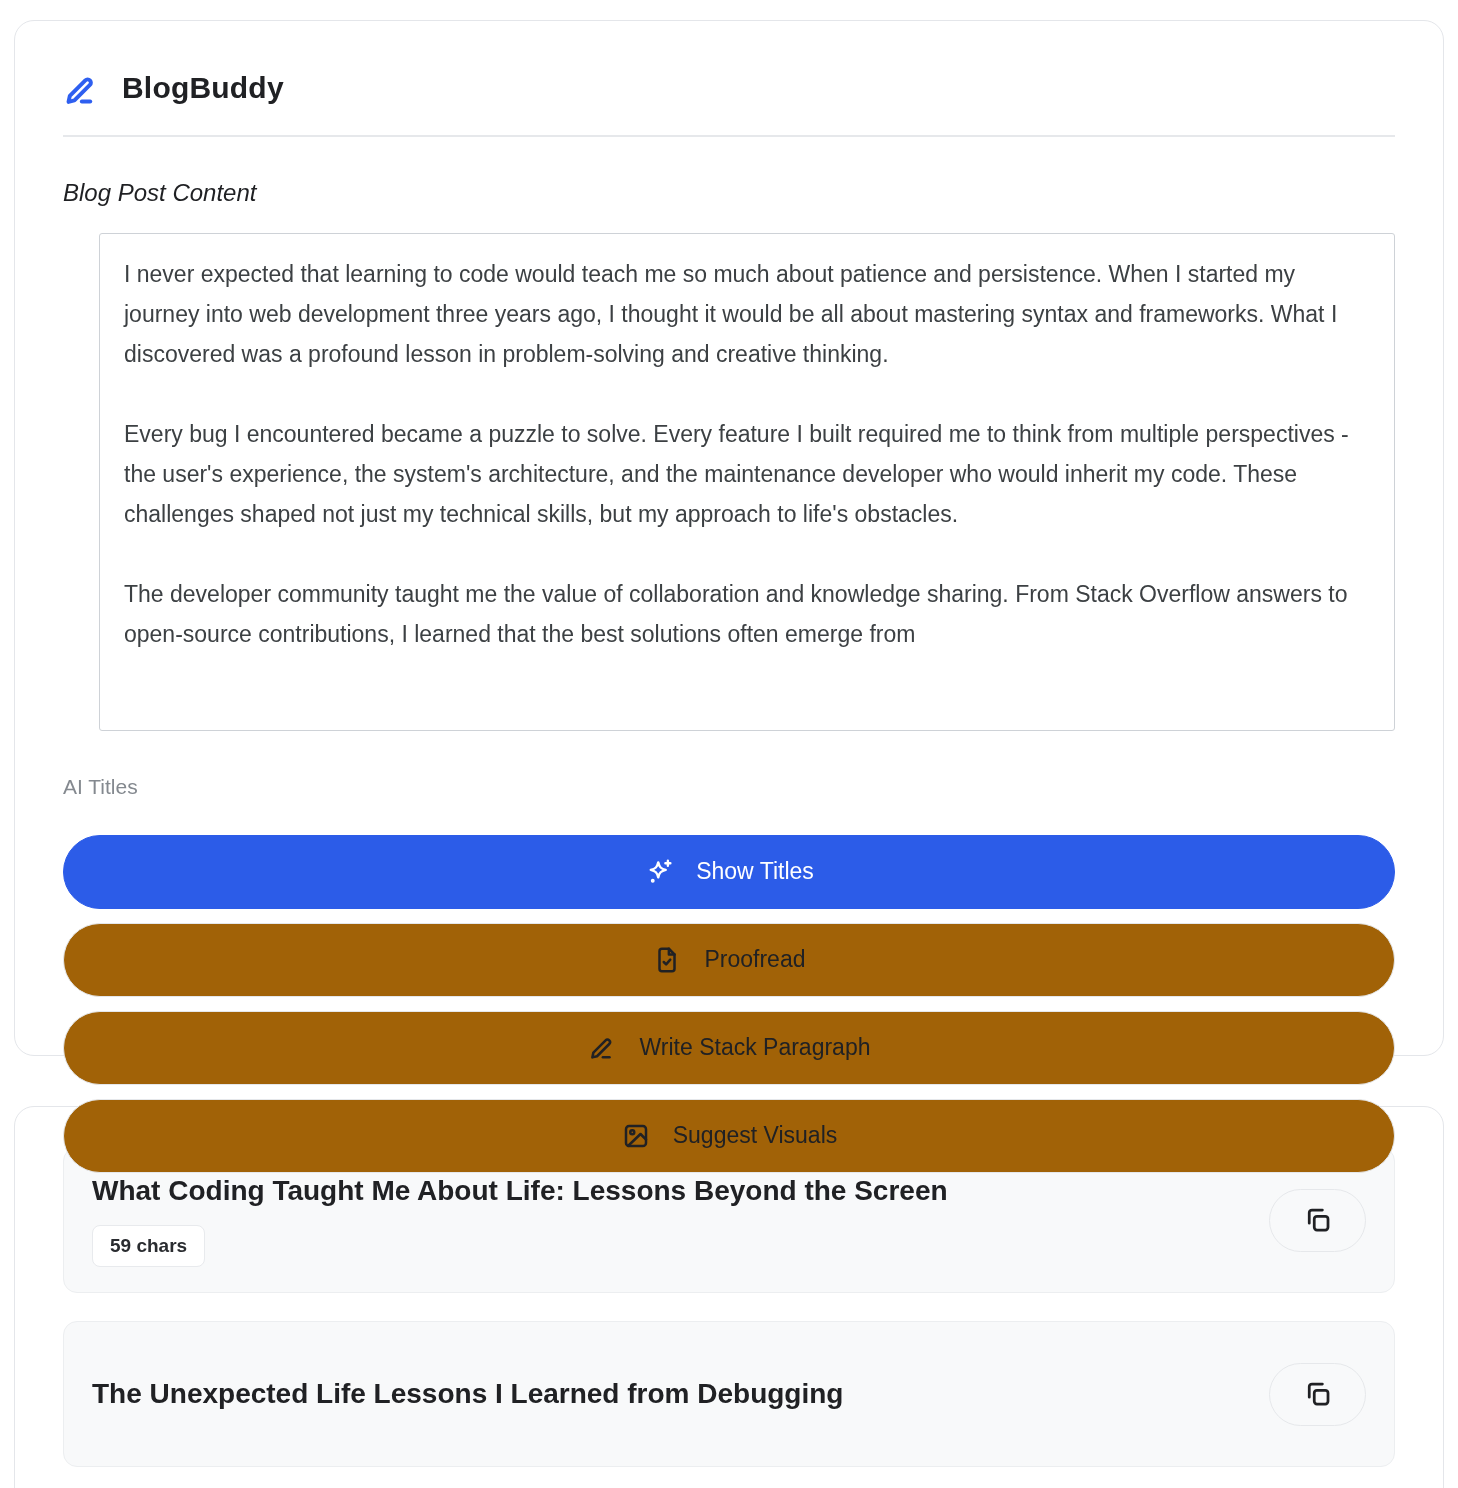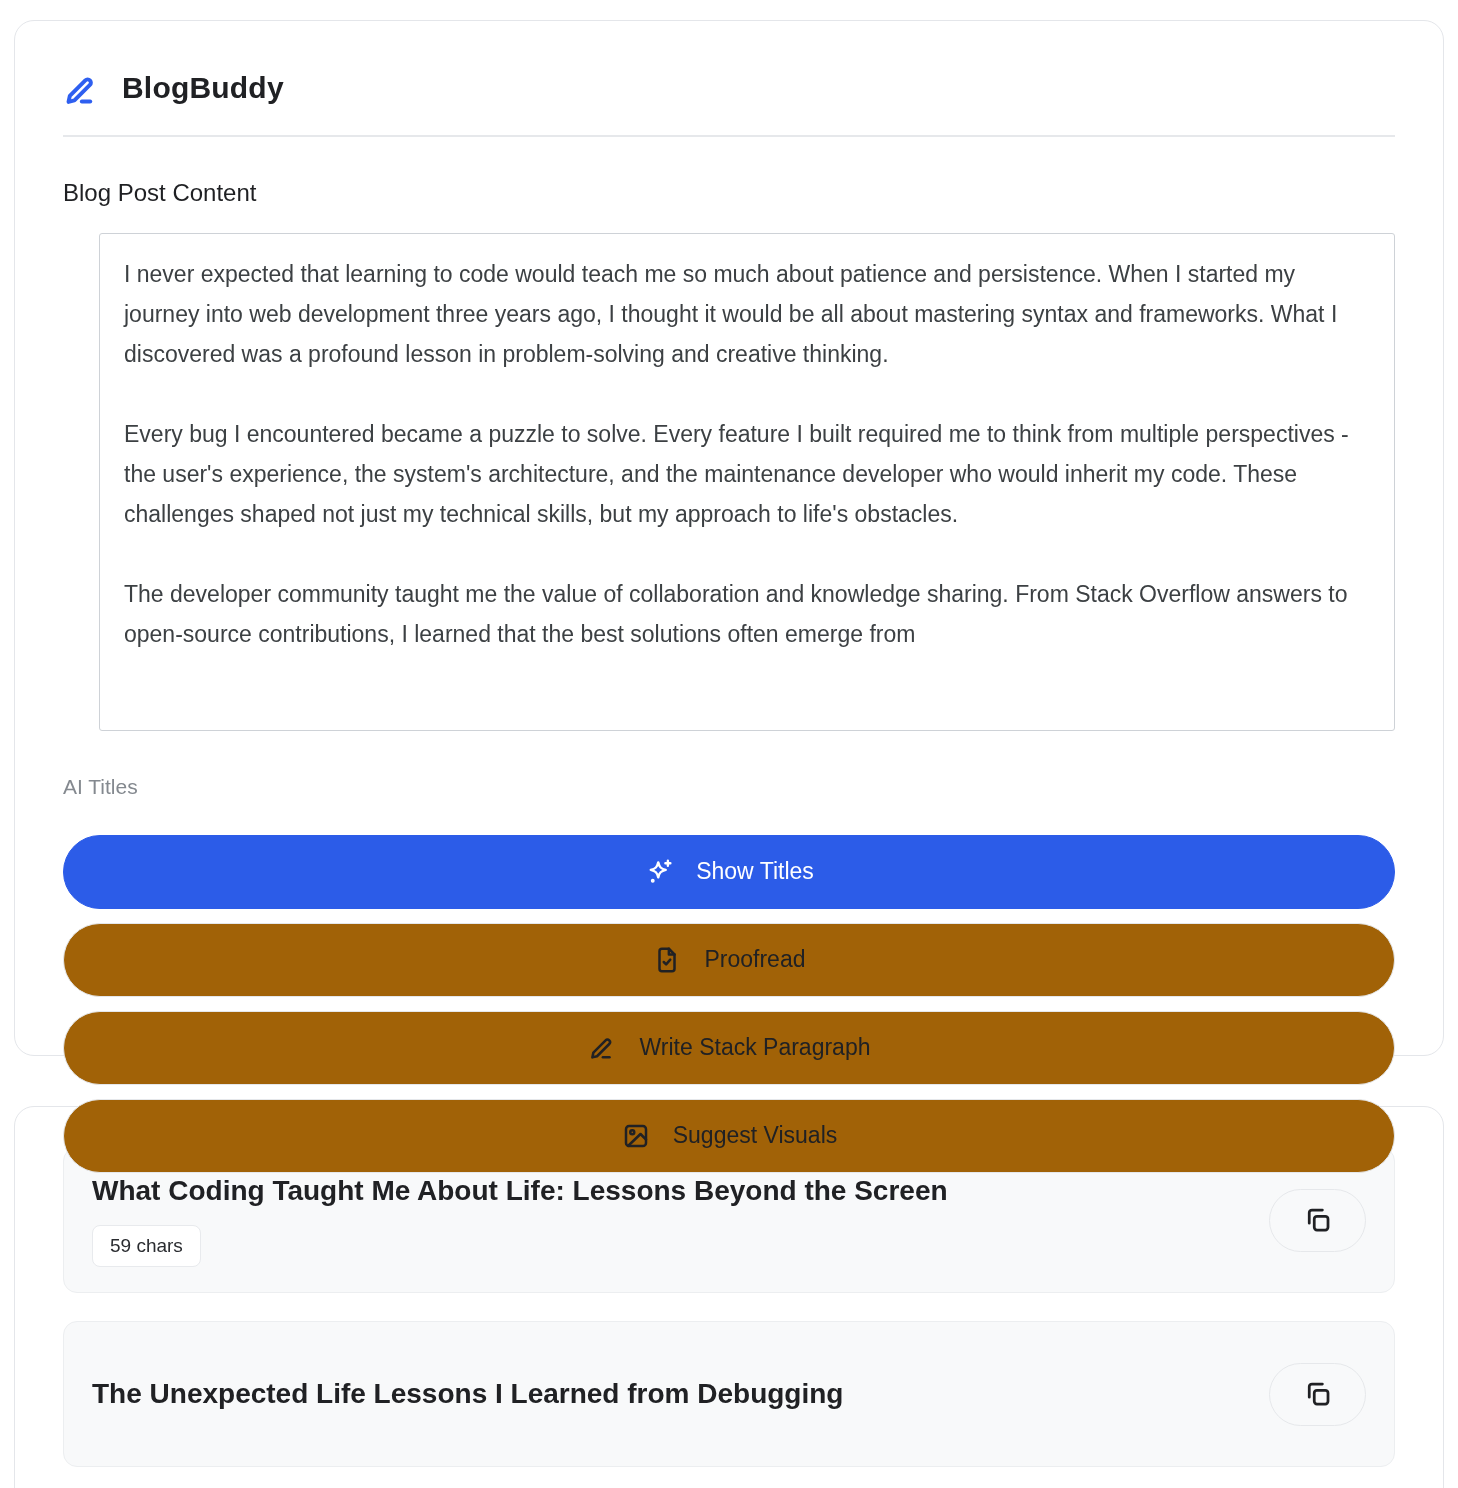--- a/index.html
+++ b/index.html
@@ -23,21 +23,21 @@
   
   .app-header {
     padding-top: 50px;
     display: flex; align-items: flex-start; gap: 21px;
   }
   .app-header .logo-icon { width: 38px; height: 38px; display: inline-flex; }
   .app-title { font-size: 30px; font-weight: 700; letter-spacing: 0.2px; color: #202124; }
   .divider { margin-top: 26px; height: 1.5px; background: #e6e8eb; }
 
   
-  .field-label { margin-top: 42px; font-size: 24px; font-weight: 500; color: #1f2023; }
+  .field-label { margin-top: 42px; font-size: 24px; font-weight: 500; color: #1f2023; font-style: italic; }
   .editor-box {
     margin-top: 26px;
     height: 498px;
     border: 1.5px solid #ced2d7;
     border-radius: 3px;
     overflow: hidden;
     margin-left: 36px;
   }
   .editor-text {
     padding: 20px 24px;
@@ -83,21 +83,21 @@
     padding: 10px 28px;
     min-height: 146px;
     display: flex; align-items: center; justify-content: space-between;
   }
   .suggestion-item + .suggestion-item { margin-top: 28px; }
   .suggestion-title { font-size: 28px; font-weight: 600; color: #202124; line-height: 34px; }
   .char-badge {
     display: inline-block;
     margin-top: 17px;
     padding: 9px 17px;
-    font-size: 19px; font-weight: 400;
+    font-size: 19px; font-weight: 700;
     color: #2a2c30;
     background: #ffffff;
     border: 1.5px solid #e8eaed;
     border-radius: 8px;
   }
   .copy-btn {
     flex: 0 0 auto;
     width: 97px; height: 63px;
     border-radius: 32px;
     border: 1.5px solid #e6e8eb;

